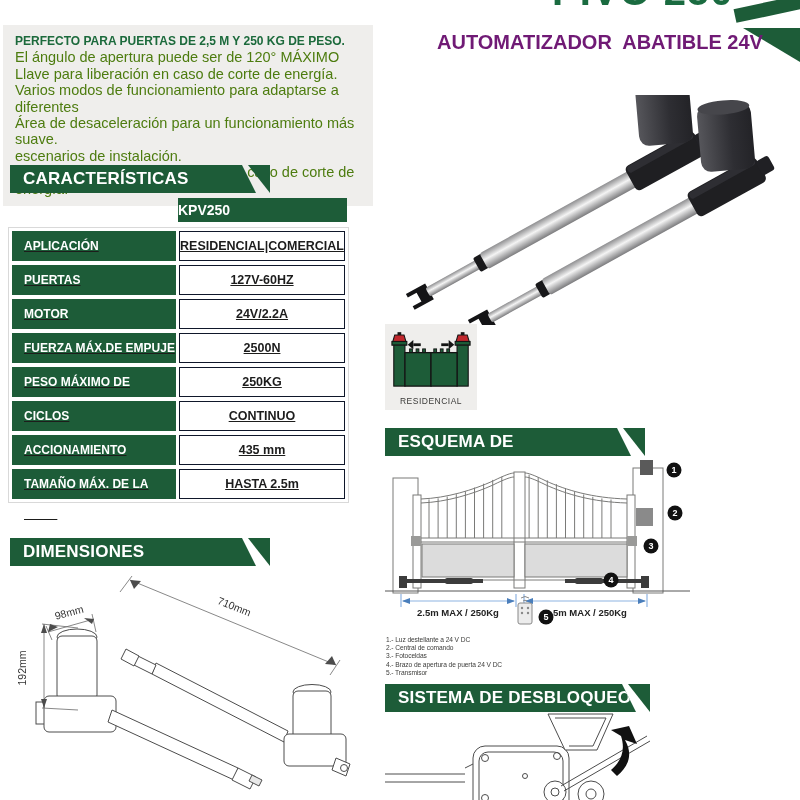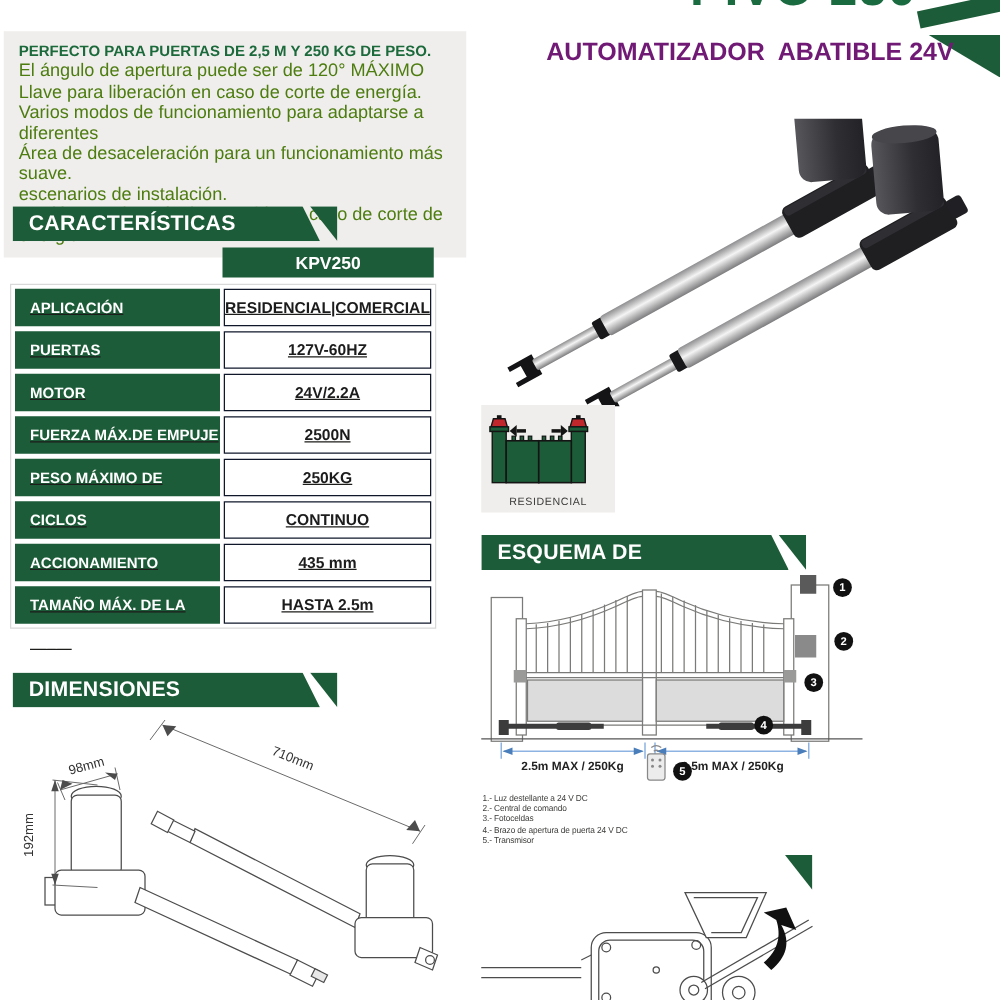--- a/index.html
+++ b/index.html
@@ -16,40 +16,40 @@
 
   
   .intro{position:absolute;left:3px;top:25px;width:346px;background:var(--gray);
          padding:8px 12px 9px 12px;font-size:14.5px;line-height:16.4px;}
   .intro h1{margin:0;font-size:12px;color:#1c6a3c;}
   .intro p{margin:0;color:#4d7c0f;}
 
   
   .ttable{position:absolute;left:8px;top:198px;width:341px;}
   .model-cell{margin-left:170px;width:169px;height:24px;background:var(--green);color:#fff;
-         font-weight:bold;font-size:14px;text-align:center;line-height:24px;margin-bottom:5px;}
+         font-weight:bold;font-size:14px;line-height:24px;margin-bottom:5px;}
   .frame{border:1px solid #d9d9d9;background:#fff;padding:3px;display:flex;flex-direction:column;gap:4px;text-decoration:underline;}
   .trow{display:flex;gap:3px;}
   .tlabel{width:152px;background:var(--green);color:#fff;font-weight:bold;font-size:12px;
           padding-left:12px;height:30px;line-height:30px;}
   .tvalue{flex:1;border:1px solid #0f172a;background:#fff;text-align:center;font-weight:bold;
           font-size:12.5px;height:28px;line-height:28px;color:#1c1c1c;}
 
   
   .big-title{position:absolute;left:552px;top:-31px;font-size:40px;font-weight:bold;
              color:#1a6b40;letter-spacing:1px;}
   .subtitle{position:absolute;left:430px;top:31px;width:340px;text-align:center;font-size:20px;
             font-weight:bold;color:#701a75;white-space:pre;}
   .corner-band{position:absolute;left:735px;top:9px;width:70px;height:14px;background:var(--green);
             transform:rotate(-12deg);transform-origin:0 50%;}
   .corner-tri{position:absolute;left:743px;top:28px;width:57px;height:34px;background:var(--green);
             clip-path:polygon(0 0,100% 0,100% 100%);}
 
   
-  .res-card{position:absolute;left:385px;top:324px;width:92px;height:86px;background:var(--gray);padding-left:15px;}
+  .res-card{position:absolute;left:385px;top:324px;width:92px;height:86px;background:var(--gray);}
   .res-label{position:absolute;left:0;top:72px;width:100%;text-align:center;font-size:8.5px;
              letter-spacing:.5px;color:#3a3a38;}
 
   .legend{position:absolute;left:386px;top:636px;font-size:7px;line-height:8.2px;color:#3c3c3a;
           letter-spacing:-.1px;transform:scaleX(.95);transform-origin:0 0;}
   .legend p{margin:0;}
 
   svg{position:absolute;overflow:visible;}
   svg.clip{overflow:hidden;}
   .svg-box{position:absolute;}
@@ -341,20 +341,21 @@
       <path d="M130,10 l11,1 l-7,8 Z"></path>
         <path d="M336,95 l-11,-1 l7,-8 Z"></path>
       <path d="M44,54 l-3,9 l6,0 Z"></path>
         <path d="M44,138 l-3,-9 l6,0 Z"></path>
     </g>
     <text x="70" y="46" font-size="10.5" fill="#333" text-anchor="middle" transform="rotate(-15 70 46)">98mm</text>
     <text x="233" y="40" font-size="10.5" fill="#333" text-anchor="middle" transform="rotate(22 233 40)">710mm</text>
     <text x="26" y="98" font-size="10.5" fill="#333" text-anchor="middle" transform="rotate(-90 26 98)">192mm</text>
   </svg>
 
+  <div class="ribbon" style="left:385px;top:684px;width:238px;">SISTEMA DE DESBLOQUEO</div>
   <div class="ribbon-tail" style="left:628px;top:684px;"></div>
 
   <svg class="svg-box" style="left:385px;top:714px;" width="350" height="86" viewBox="0 0 350 86">
     <g stroke="#4c4c4c" fill="none" stroke-width="1">
       <line x1="0" y1="60" x2="80" y2="60"></line>
         <line x1="0" y1="68" x2="80" y2="68"></line>
       <path d="M80,54 L92,48"></path>
       <rect x="88" y="32" width="96" height="70" rx="12" fill="#fff"></rect>
       <rect x="94" y="38" width="84" height="64" rx="9"></rect>
       <path d="M163,0 L228,0 L212,36 L180,36 Z" fill="#fff"></path>

